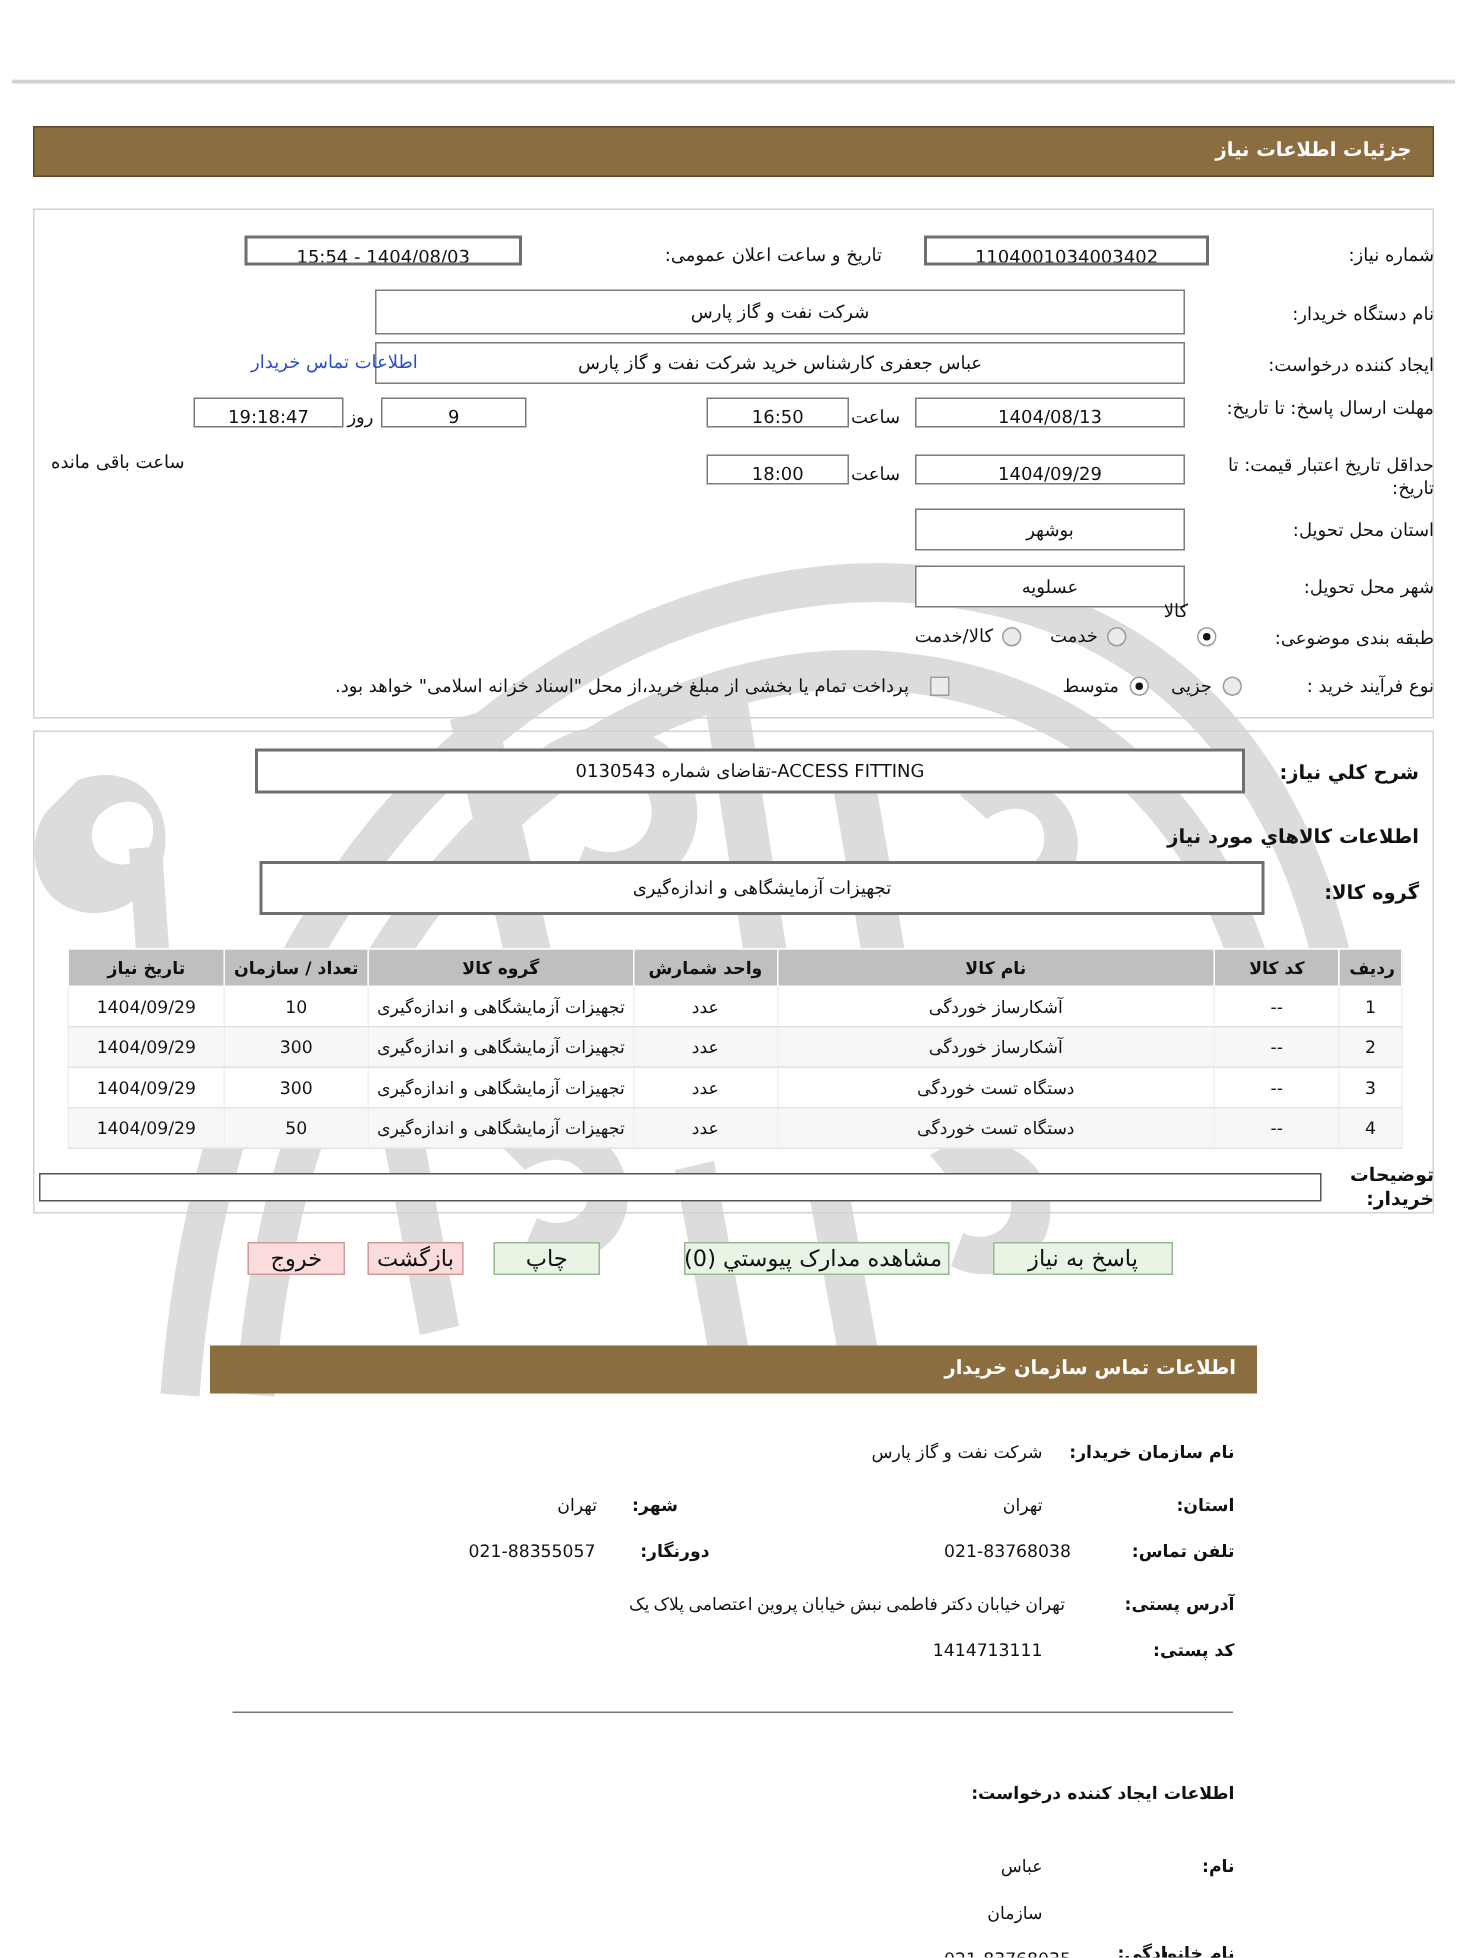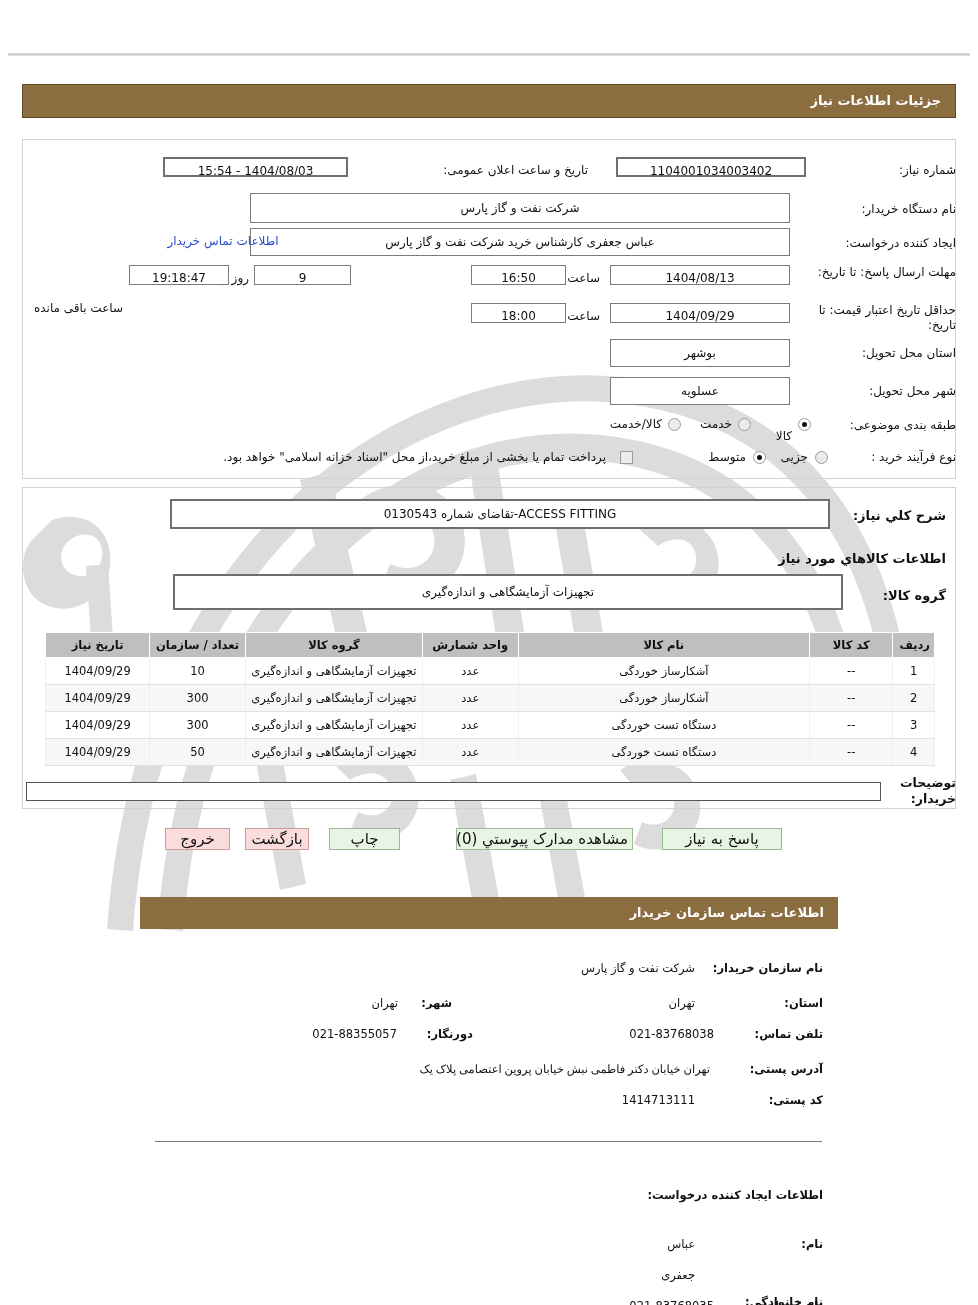--- a/index.html
+++ b/index.html
@@ -247,21 +247,21 @@
   <div class="fld" style="right:412px; top:303px; width:95px;">18:00</div>
 
   <div class="lbl" style="right:22px; top:346px; width:150px;">استان محل تحویل:</div>
   <div class="fld" style="right:188px; top:339px; width:180px; height:28px; line-height:26px;">بوشهر</div>
 
   <div class="lbl" style="right:22px; top:384px; width:150px;">شهر محل تحویل:</div>
   <div class="fld" style="right:188px; top:377px; width:180px; height:28px; line-height:26px;">عسلویه</div>
 
   <div class="lbl" style="right:22px; top:418px; width:150px;">طبقه بندی موضوعی:</div>
   <span class="radio on" style="right:167px; top:418px;"></span>
-  <div class="plain" style="right:186px; top:429px;text-align:right;">کالا</div>
+  <div class="plain" style="right:186px; top:400px;text-align:right;">کالا</div>
   <span class="radio" style="right:227px; top:418px;"></span>
   <div class="plain" style="right:246px; top:417px;">خدمت</div>
   <span class="radio" style="right:297px; top:418px;"></span>
   <div class="plain" style="right:316px; top:417px;">کالا/خدمت</div>
 
   <div class="lbl" style="right:22px; top:450px; width:150px;">نوع فرآیند خرید :</div>
   <span class="radio" style="right:150px; top:451px;"></span>
   <div class="plain" style="right:170px; top:450px;">جزیی</div>
   <span class="radio on" style="right:212px; top:451px;"></span>
   <div class="plain" style="right:232px; top:450px;">متوسط</div>
@@ -363,18 +363,18 @@
   <div class="cinfo" style="right:283px; top:1093px;">1414713111</div>
 
   <div class="hr-sep"></div>
 
   <div class="cinfo b" style="right:155px; top:1188px;">اطلاعات ایجاد کننده درخواست:</div>
 
   <div class="cinfo b" style="right:155px; top:1237px;">نام:</div>
   <div class="cinfo" style="right:283px; top:1237px;">عباس</div>
 
   <div class="cinfo b" style="right:155px; top:1268px;margin-top:27px;">نام خانوادگی:</div>
-  <div class="cinfo" style="right:283px; top:1268px;">جعفری</div>
+  <div class="cinfo" style="right:283px; top:1268px;">سازمان</div>
 
   <div class="cinfo b" style="right:155px; top:1299px;">تلفن تماس:</div>
   <div class="cinfo" style="right:264px; top:1299px;">021-83768035</div>
 
 </div>
 
 </body></html>

